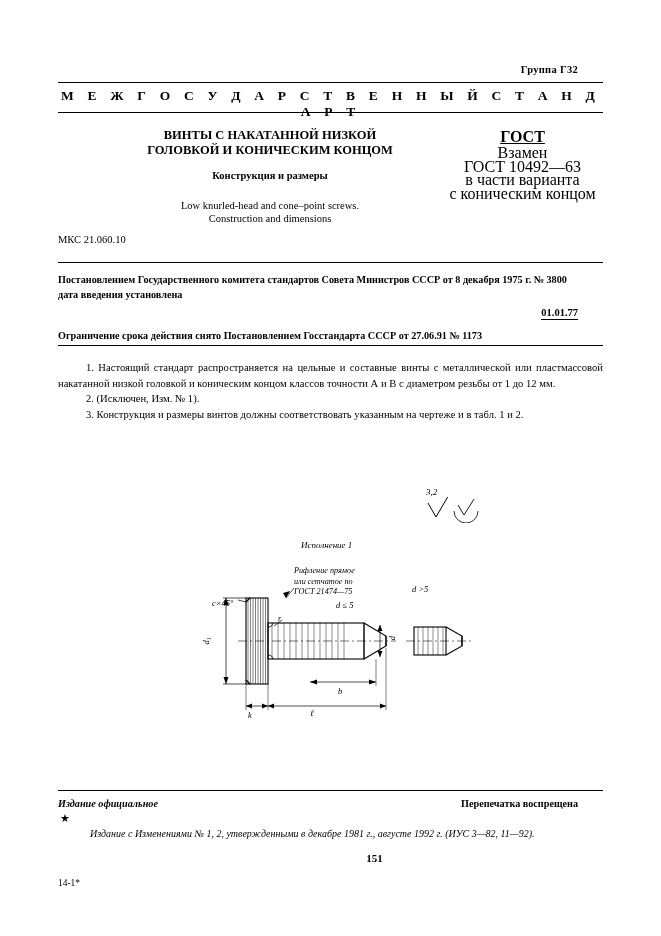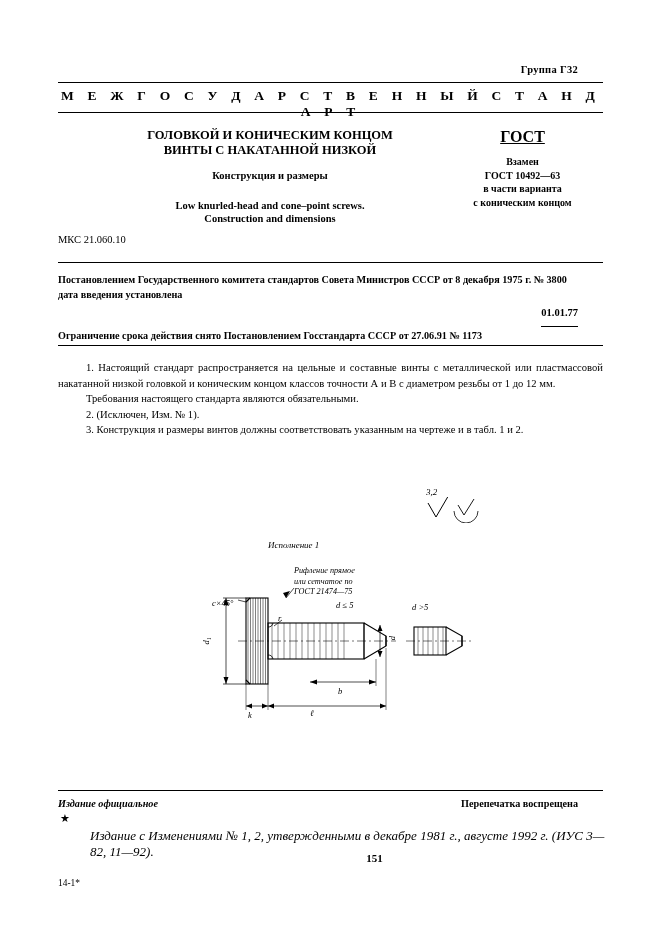--- a/index.html
+++ b/index.html
@@ -40,48 +40,47 @@
   }
   .lb-title {
     font-size:12.5px; font-weight:bold; line-height:15px;
   }
   .lb-sub {
     margin-top:12px; font-size:10.5px; font-weight:bold;
   }
   .lb-en {
     margin-top:18px; font-size:10.5px; line-height:13px;
     font-family:"Liberation Serif", serif;
-    font-weight:bold;
   }
 
   .right-block {
     position:absolute; left:440px; top:128px; width:165px;
     text-align:center;
   }
   .rb-gost {
     font-size:16px; font-weight:bold; line-height:18px;text-decoration:underline;
   }
   .rb-replace {
-    margin-top:9px; font-size:10px; font-weight:bold; line-height:13.5px;
+    margin-top:0; font-size:16px; font-weight:normal; line-height:13.5px;
   }
 
   .mks {
     position:absolute; left:58px; top:234px;
     font-size:10.5px;
   }
 
   .post {
     position:absolute; left:58px; top:272px; width:545px;
     font-size:10.2px; font-weight:bold; line-height:15px;
   }
   .date-intro {
     position:absolute; right:58px; top:307px;
     font-size:10.5px; font-weight:bold;
     border-bottom:1.2px solid #000;
-    padding-bottom:8px;
+    padding-bottom:1px;
   }
   .limit {
     position:absolute; left:58px; top:330px; width:545px;
     font-size:10.2px; font-weight:bold;
   }
 
   .body-text {
     position:absolute; left:58px; top:360px; width:545px;
     font-size:10.6px; line-height:15.6px; text-align:justify;
   }
@@ -90,37 +89,38 @@
   .bold { font-weight:bold; }
 
   
   .drawing {
     position:absolute; left:190px; top:478px; width:300px; height:270px;
   }
   .dw-hand {
     font-family:"Liberation Serif", serif;
     font-style:italic;
     font-size:9px;
+    margin-left:33px;
   }
   .rough {
     position:absolute; left:236px; top:3px;
   }
   .rough .num { font-size:9px; font-style:italic; }
   .variant {
     position:absolute; left:78px; top:62px;
     font-size:9px; font-style:italic;
   }
   .knurl-note {
     position:absolute; left:104px; top:88px; width:120px;
     font-size:8.2px; font-style:italic; line-height:10.5px;
   }
   .lbl { position:absolute; font-size:8.5px; font-style:italic; }
   .lbl-c45 { left:22px; top:120px; }
   .lbl-dle { left:146px; top:122px;text-align:center; }
-  .lbl-dgt { left:222px; top:124px; }
+  .lbl-dgt { left:222px; top:106px; }
   .lbl-r  { left:88px; top:135px; }
   .lbl-d1 { left:12px; top:158px; }
   .lbl-d  { left:200px; top:155px; }
   .lbl-b  { left:148px; top:208px; }
   .lbl-k  { left:58px; top:232px; }
   .lbl-l  { left:120px; top:230px; }
 
   
   .footer-left {
     position:absolute; left:58px; top:798px;
@@ -128,21 +128,21 @@
   }
   .footer-right {
     position:absolute; right:58px; top:798px;
     font-size:10.2px; font-weight:bold;
   }
   .star {
     position:absolute; left:60px; top:812px; font-size:11px;
   }
   .footer-note {
     position:absolute; left:90px; top:828px; width:520px;
-    font-size:13px; font-style:italic;
+    font-size:10px; font-style:italic;
   }
   .footer-code {
     position:absolute; left:58px; top:852px;
     font-size:9.4px;
     margin-top:26px;
   }
   .page-num {
     position:absolute; left:0; top:852px; width:661px;
     text-align:center; font-size:11px; font-weight:bold;margin-left:44px;
   }
@@ -153,22 +153,22 @@
 <div class="page">
 
   <div class="group-label">Группа Г32</div>
 
   <div class="rule rule-top"></div>
   <div class="std-title">М Е Ж Г О С У Д А Р С Т В Е Н Н Ы Й   С Т А Н Д А Р Т</div>
   <div class="rule rule-under-title"></div>
 
   <div class="left-block">
     <div class="lb-title">
+      <div>ВИНТЫ С НАКАТАННОЙ НИЗКОЙ</div>
       <div>ГОЛОВКОЙ И КОНИЧЕСКИМ КОНЦОМ</div>
-      <div>ВИНТЫ С НАКАТАННОЙ НИЗКОЙ</div>
     </div>
     <div class="lb-sub">Конструкция и размеры</div>
     <div class="lb-en">
       <div>Low knurled-head and cone–point  screws.</div>
       <div>Construction   and dimensions</div>
     </div>
   </div>
 
   <div class="right-block">
     <div class="rb-gost">
@@ -188,21 +188,20 @@
   <div class="post">
     <div>Постановлением Государственного комитета стандартов Совета Министров СССР от 8 декабря 1975 г. № 3800</div>
     <div>дата введения установлена</div>
   </div>
   <div class="date-intro">01.01.77</div>
   <div class="limit">Ограничение срока действия снято Постановлением Госстандарта СССР от 27.06.91 № 1173</div>
   <div class="rule rule-post"></div>
 
   <div class="body-text">
     <p class="indent">1. Настоящий стандарт распространяется на цельные и составные винты с металлической или пластмассовой накатанной низкой головкой и коническим концом классов точности А и В с диаметром резьбы от 1 до 12 мм.</p>
-    <p class="indent">Требования настоящего стандарта являются обязательными.</p>
     <p class="indent">2. (Исключен, Изм. № 1).</p>
     <p class="indent">3. Конструкция и размеры винтов должны соответствовать указанным на чертеже и в табл. 1 и 2.</p>
   </div>
 
   <div class="drawing">
 
     <div class="rough">
       <span class="num">3,2</span>
       <svg width="56" height="26" style="display:block;margin-top:-2px;">
         <path d="M2,6 L10,20 L24,-4" stroke="#000" fill="none" stroke-width="1"></path>

